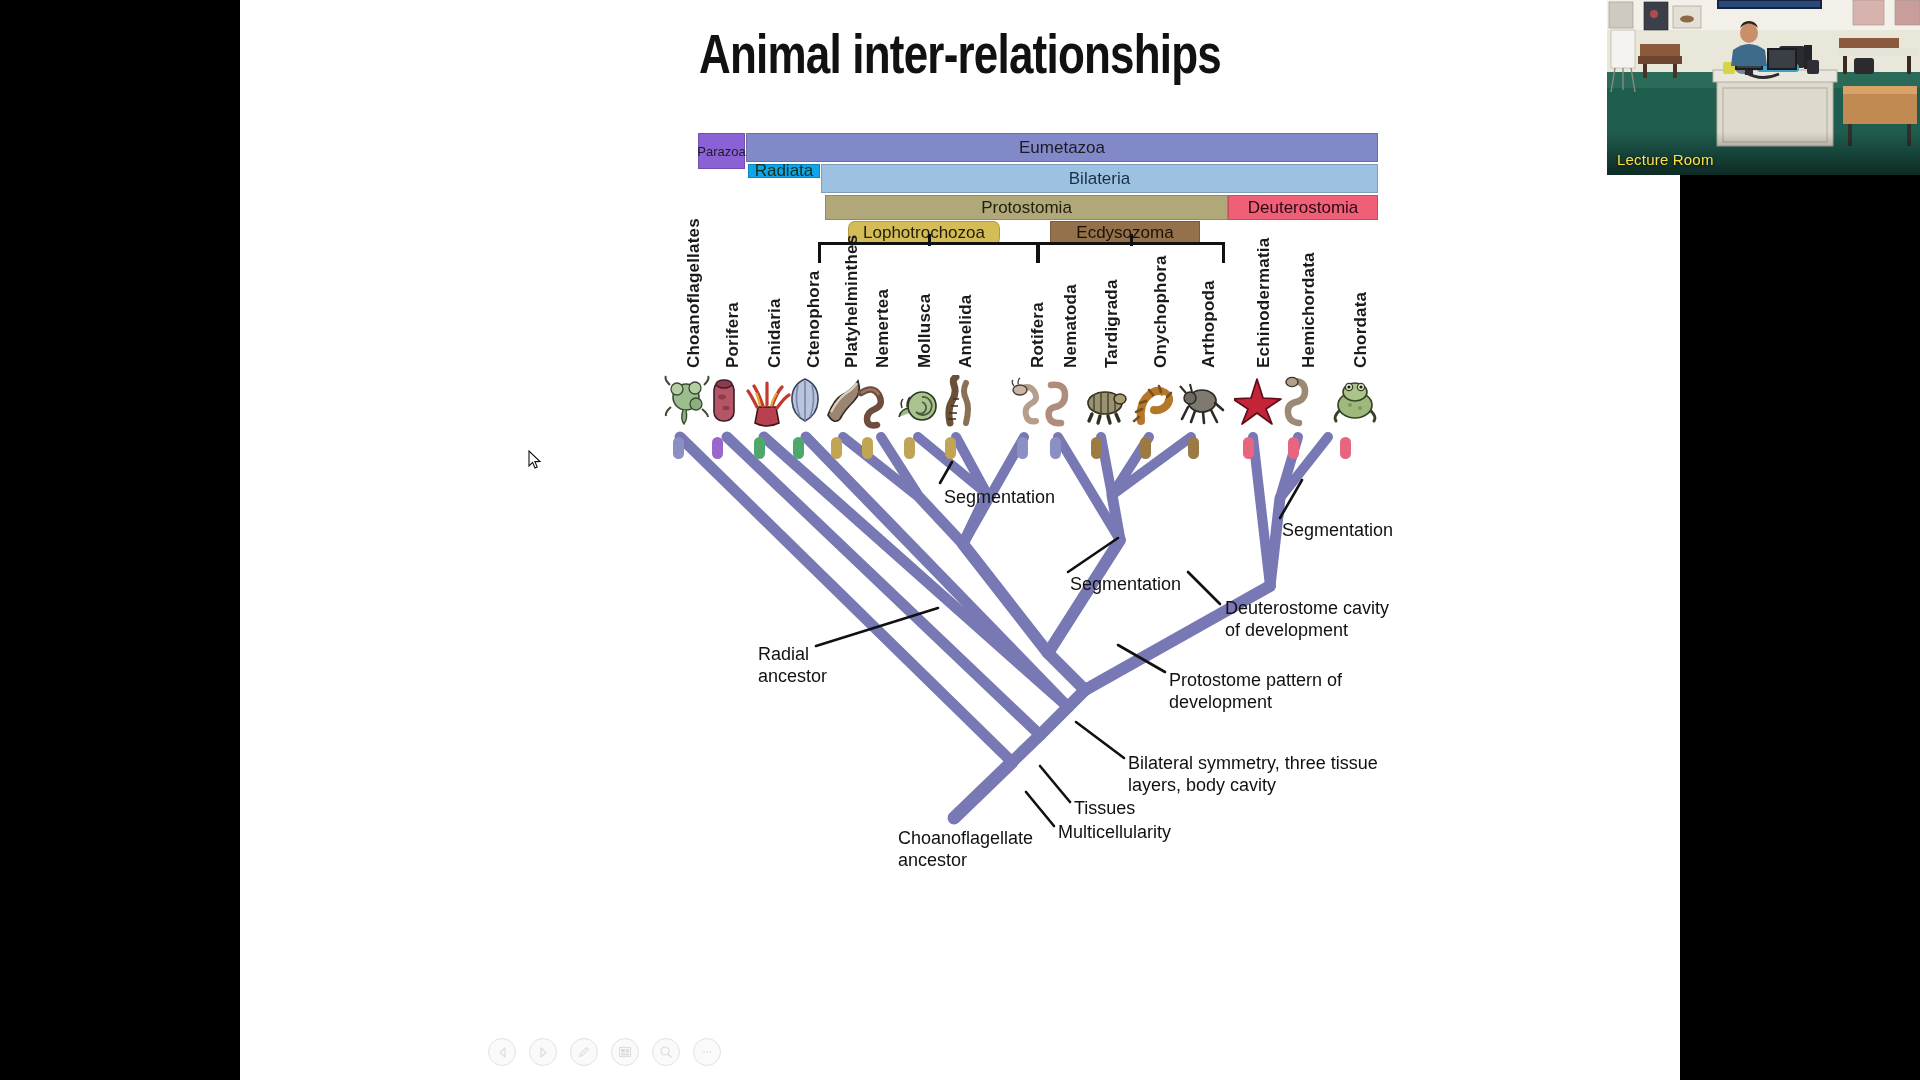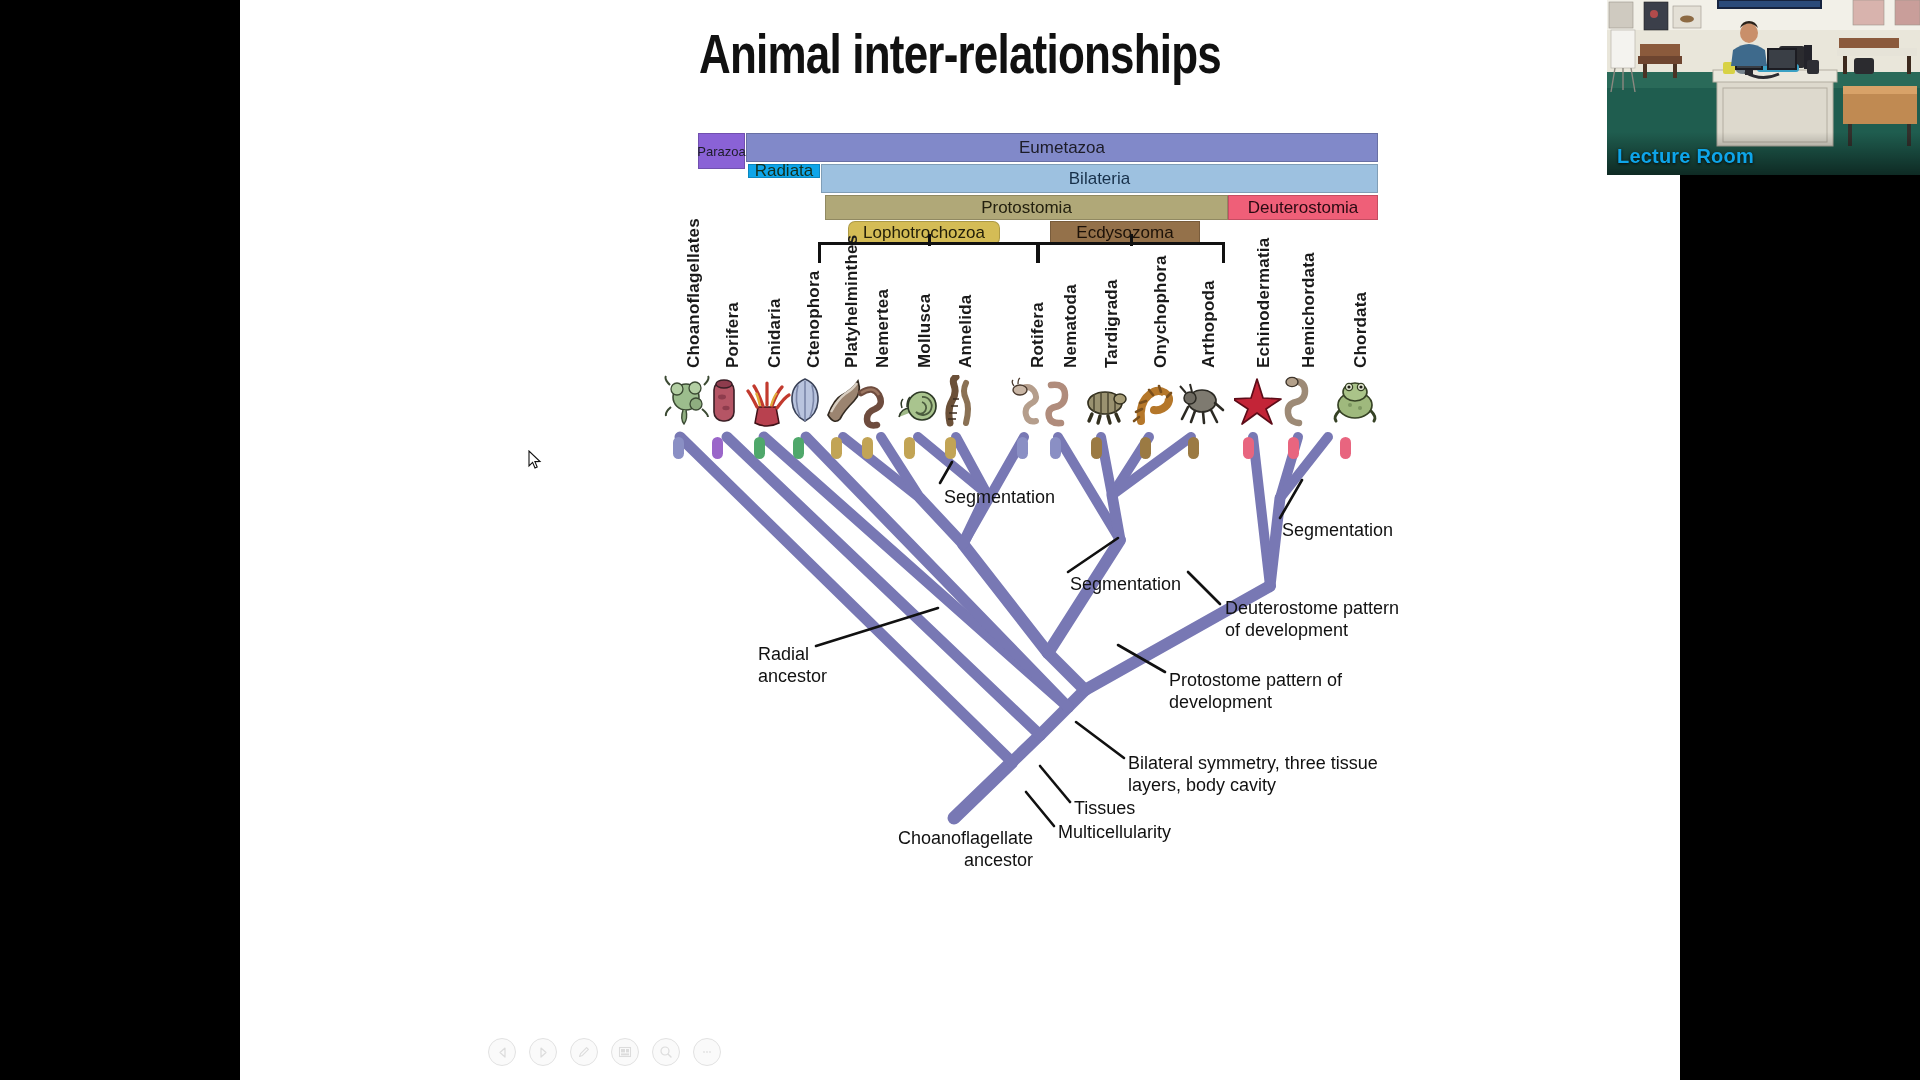--- a/index.html
+++ b/index.html
@@ -28,21 +28,21 @@
                  margin-left:-1px;}
 
   
   .anno{position:absolute;font-size:18px;color:#111;line-height:1.22;white-space:pre-line;}
 
   
   .animal{position:absolute;bottom:0;}
 
   
   #cam{position:absolute;right:0;top:0;width:313px;height:175px;overflow:hidden;background:#1d3b33;}
-  #camlabel{position:absolute;left:10px;bottom:7px;color:#0ea5e9;font-size:20px;font-weight:bold;
+  #camlabel{position:absolute;left:10px;bottom:7px;color:#fde047;font-size:15px;font-weight:normal;
             text-shadow:0 1px 3px rgba(0,0,0,.9);letter-spacing:.2px;}
 
   
   #toolbar{position:absolute;left:248px;bottom:14px;display:flex;gap:13px;align-items:center;}
   .tbtn{width:26px;height:26px;border-radius:50%;border:1px solid #e2e2e2;background:#fafafa;
         display:flex;align-items:center;justify-content:center;}
   .tbtn svg{display:block;}
 
   
   #cursor{position:absolute;width:14px;height:20px;pointer-events:none;}
@@ -284,31 +284,31 @@
         <line x1="576" y1="646" x2="698" y2="608" stroke="#111" stroke-width="2.6" stroke-linecap="round"></line>
         <line x1="884" y1="758" x2="836" y2="722" stroke="#111" stroke-width="2.6" stroke-linecap="round"></line>
         <line x1="830" y1="802" x2="800" y2="766" stroke="#111" stroke-width="2.6" stroke-linecap="round"></line>
         <line x1="814" y1="826" x2="786" y2="792" stroke="#111" stroke-width="2.6" stroke-linecap="round"></line>
       </svg>
 
     <div id="annos">
         <div class="anno" style="left: 704px; top: 487px;">Segmentation</div>
         <div class="anno" style="left: 830px; top: 574px;">Segmentation</div>
         <div class="anno" style="left: 1042px; top: 520px;">Segmentation</div>
-        <div class="anno" style="left: 985px; top: 598px;">Deuterostome pattern
+        <div class="anno" style="left: 985px; top: 598px;">Deuterostome cavity
 of development</div>
         <div class="anno" style="left: 929px; top: 670px;">Protostome pattern of
 development</div>
         <div class="anno" style="left: 518px; top: 644px;">Radial
 ancestor</div>
         <div class="anno" style="left: 888px; top: 753px;">Bilateral symmetry, three tissue
 layers, body cavity</div>
         <div class="anno" style="left: 834px; top: 798px;">Tissues</div>
         <div class="anno" style="left: 818px; top: 822px;">Multicellularity</div>
-        <div class="anno" style="left: 658px; top: 828px; text-align: right;">Choanoflagellate
+        <div class="anno" style="left: 658px; top: 828px; text-align: left;">Choanoflagellate
 ancestor</div>
       </div>
 
     <svg id="cursor" style="left:288px;top:450px;" viewBox="0 0 14 20">
       <path d="M1 1 L1 16 L4.6 12.4 L7 18 L9.2 17 L6.9 11.6 L12 11.5 Z" fill="#fff" stroke="#111" stroke-width="1.1"></path>
     </svg>
 
     <div id="toolbar">
         <div class="tbtn">
           <span>

